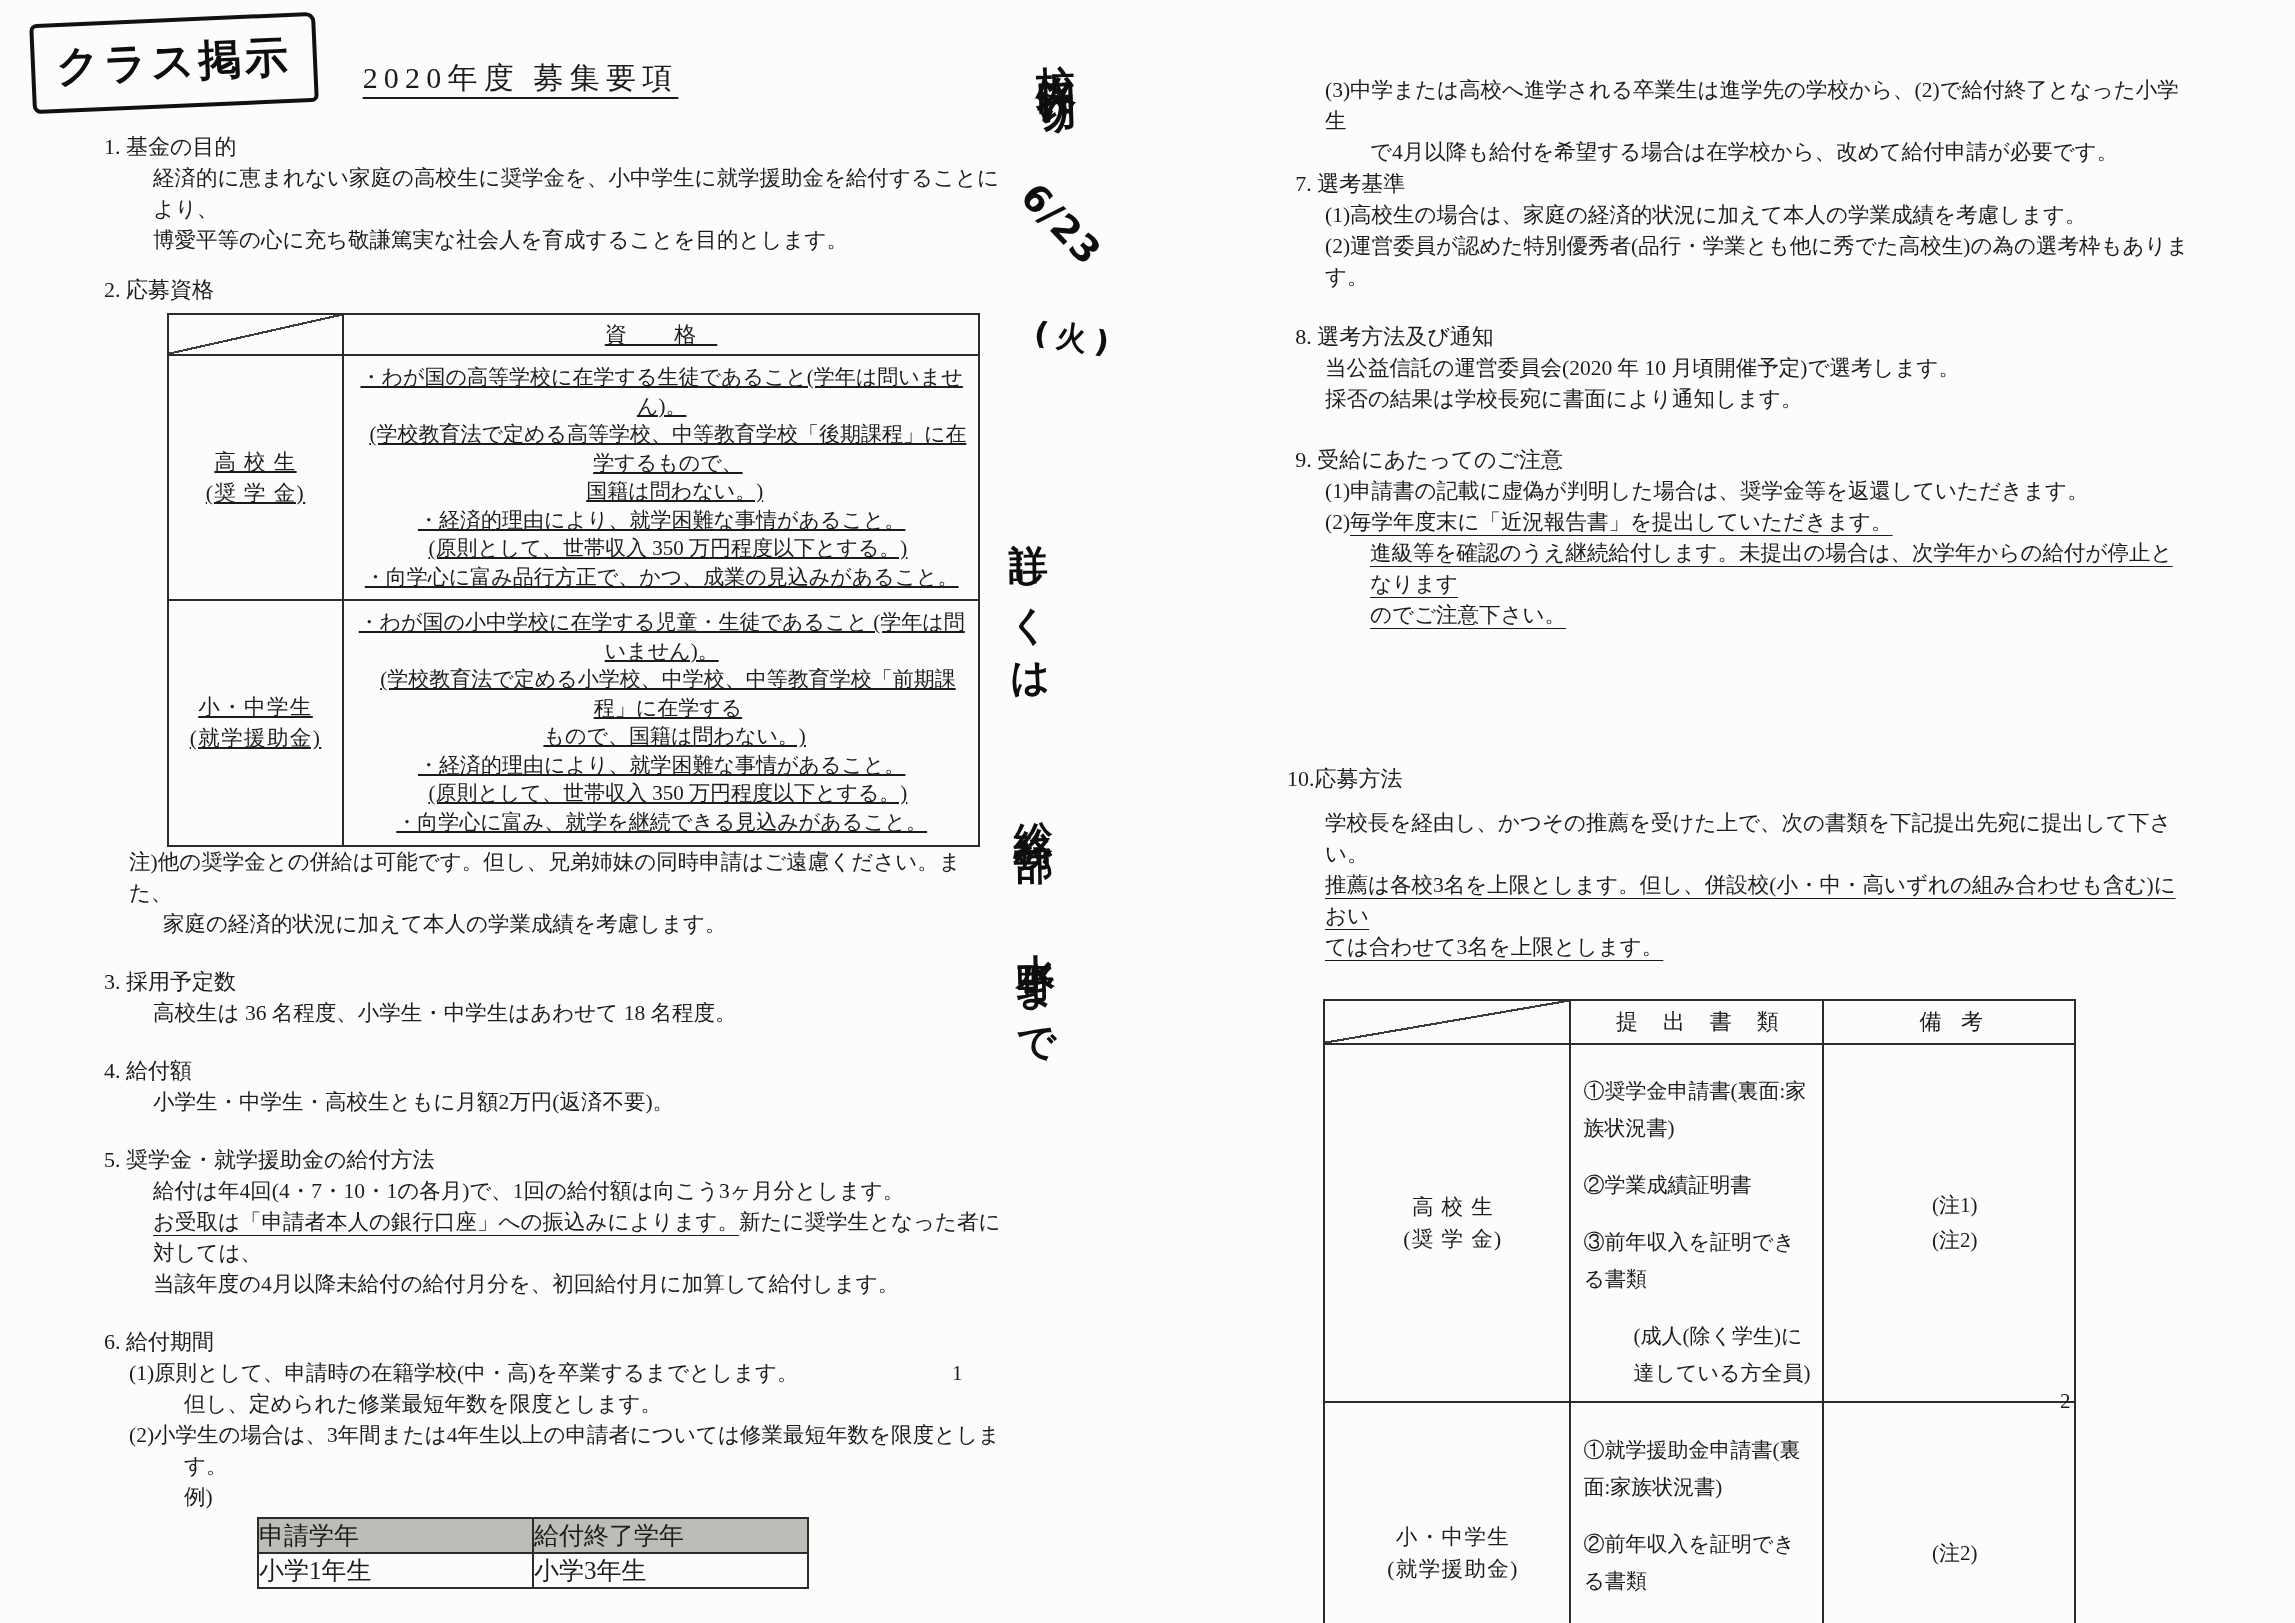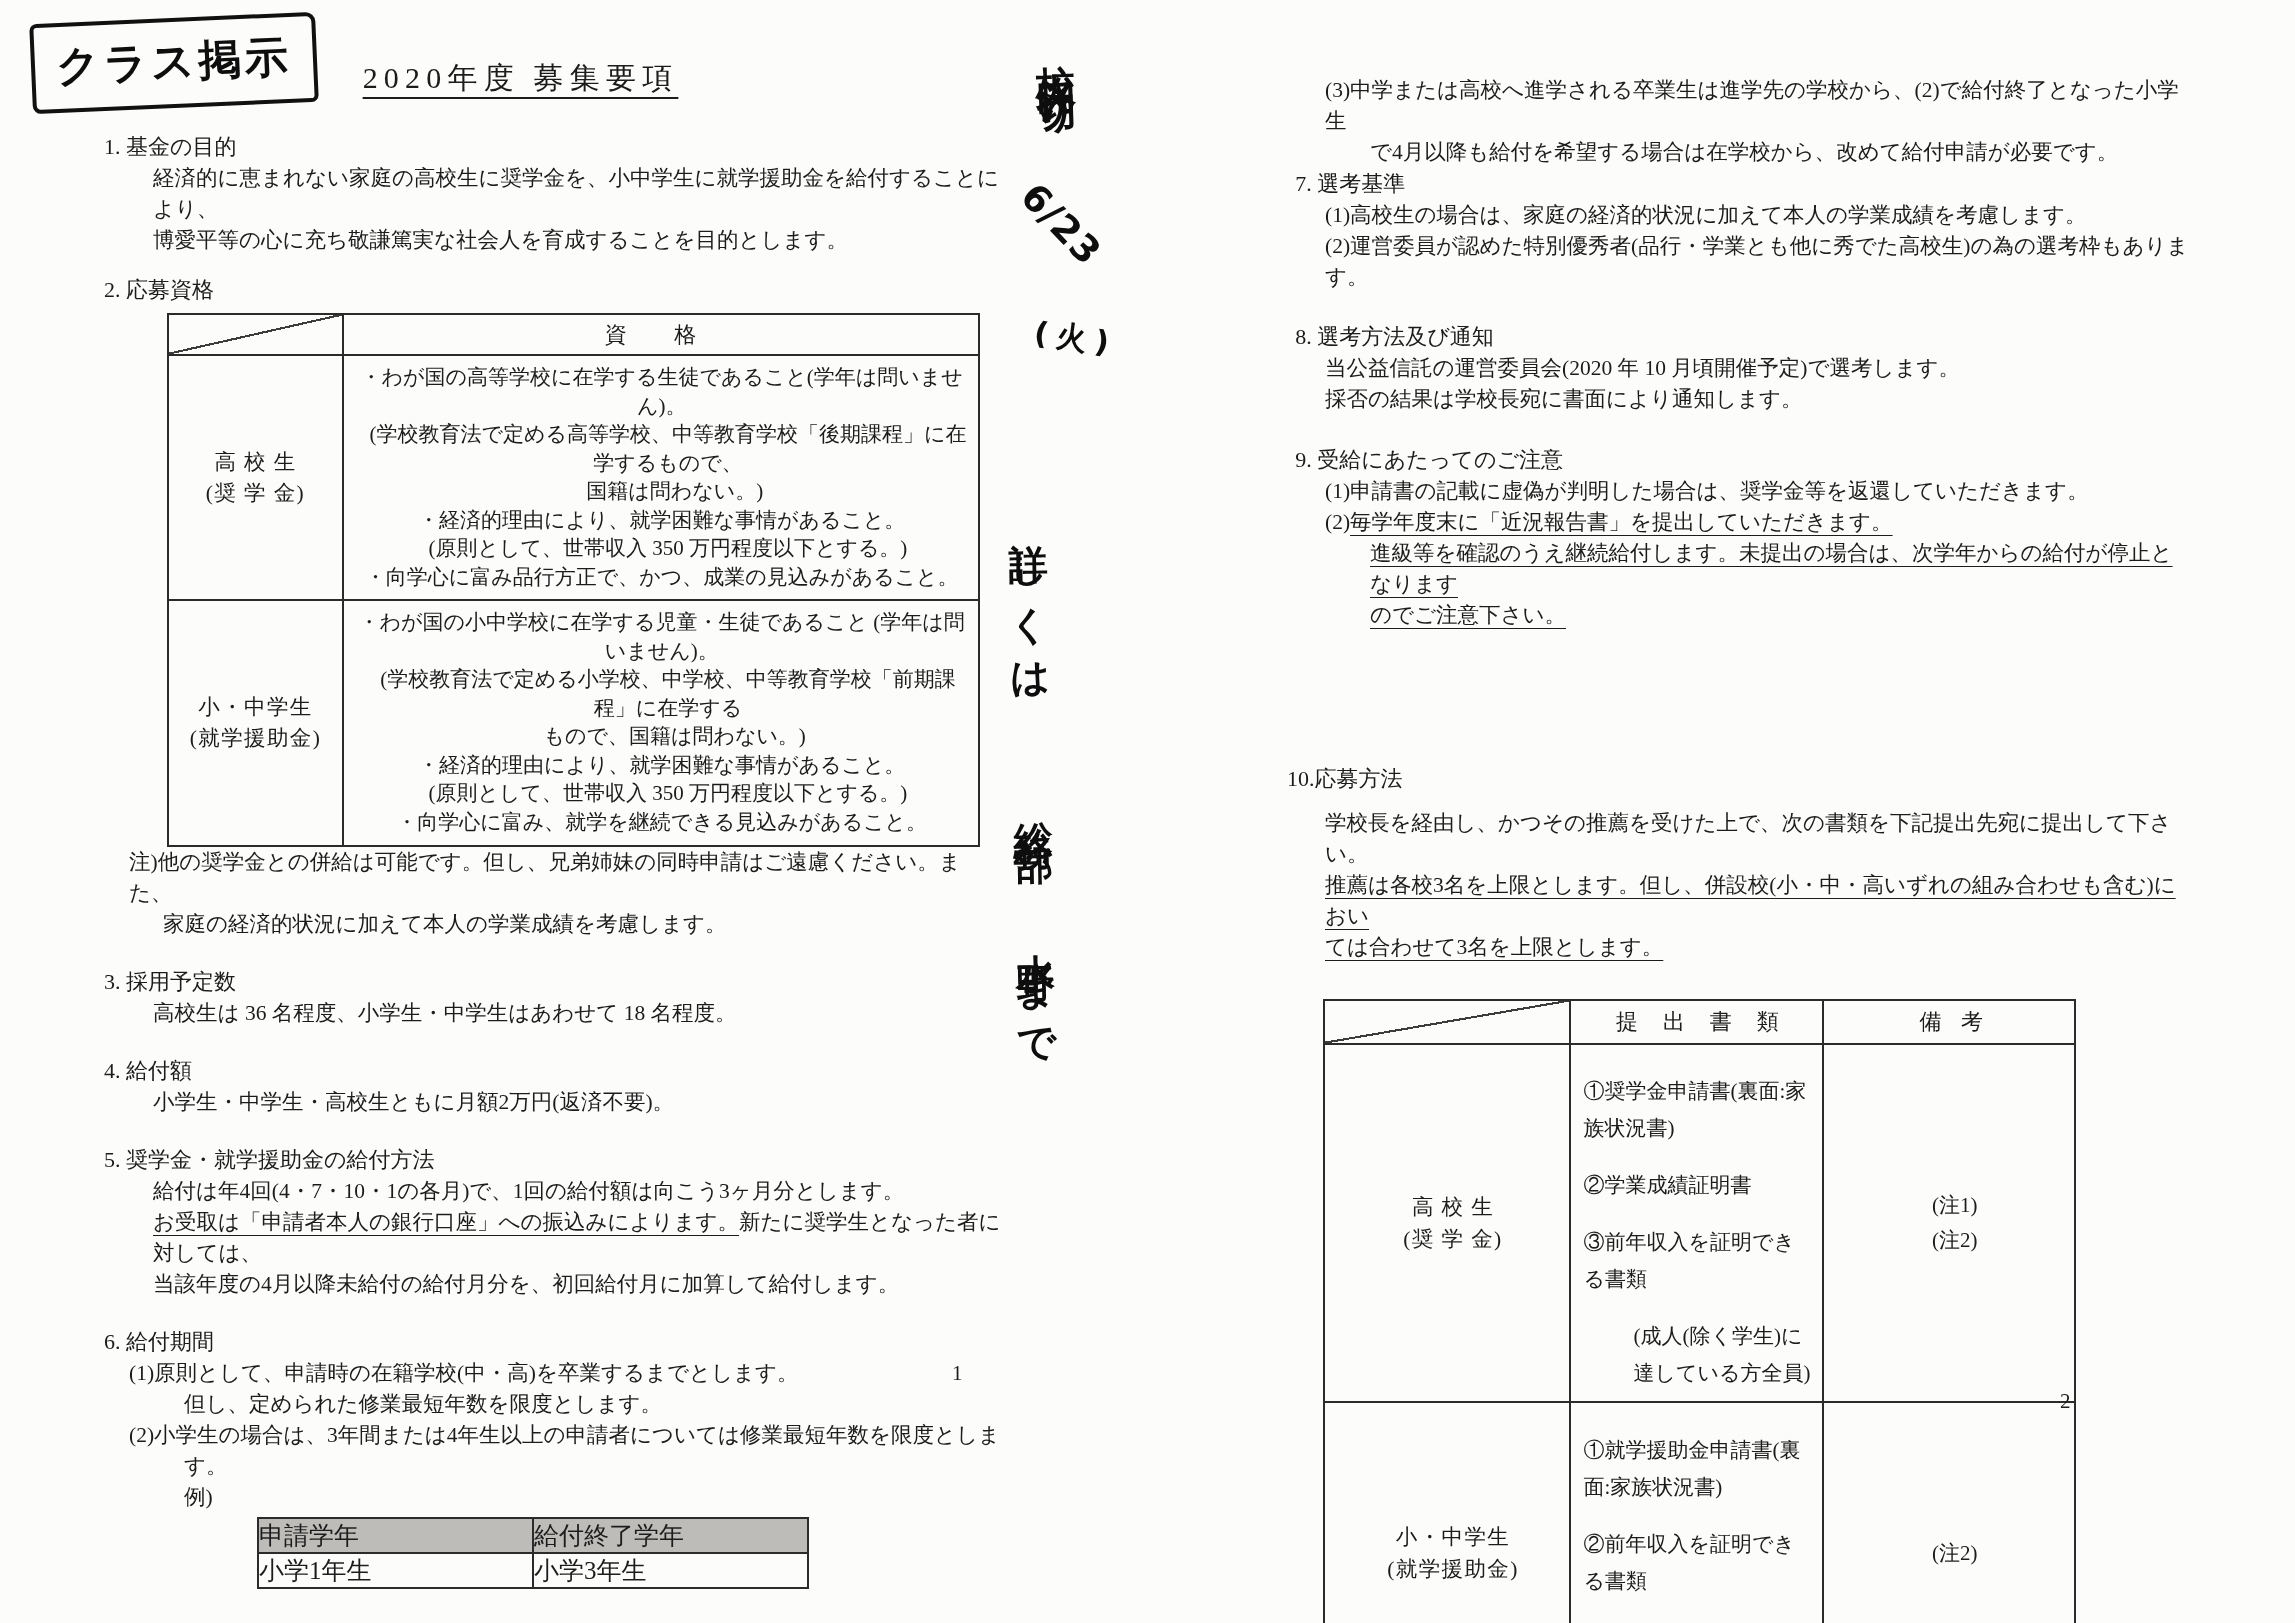--- a/index.html
+++ b/index.html
@@ -34,21 +34,21 @@
   
   #s1h{margin-top:32px;}
   #s2h{margin-top:18px;}
   #s3h,#s4h,#s5h,#s6h{margin-top:26px;}
   .note-ln{margin-left:49px;}
   .note-ln2{margin-left:83px;}
 
   
   #tbl1{margin-top:7px;margin-left:87px;display:table;border-collapse:collapse;table-layout:fixed;width:811px;}
   #tbl1 .row{display:table-row;}
-  #tbl1 .cell{display:table-cell;border:2.1px solid #2b2b2b;vertical-align:middle;}
+  #tbl1 .cell{display:table-cell;border:2.1px solid #2b2b2b;vertical-align:middle;text-decoration:underline;}
   #tbl1 .lab{width:173px;text-align:center;font-size:21.5px;line-height:30.5px;letter-spacing:1.4px;}
   #tbl1 .headcell{height:39px;font-size:22px;letter-spacing:21px;text-align:center;}
   #tbl1 .cont{padding:7px 9.7px 8.3px 11px;}
   #tbl1 .cont .ln{font-size:21px;line-height:28.5px;text-align:center;}
   .diag{background-image:linear-gradient(to bottom right,transparent calc(50% - 1.4px),#3c3c3c calc(50% - 1.4px),#3c3c3c calc(50% + 0.7px),transparent calc(50% + 0.7px));}
   .p1{padding-left:12.5px;}
   .p2{padding-left:26px;}
 
   
   #gtbl{margin-top:4.2px;margin-left:177px;display:table;border-collapse:collapse;table-layout:fixed;width:550px;}

